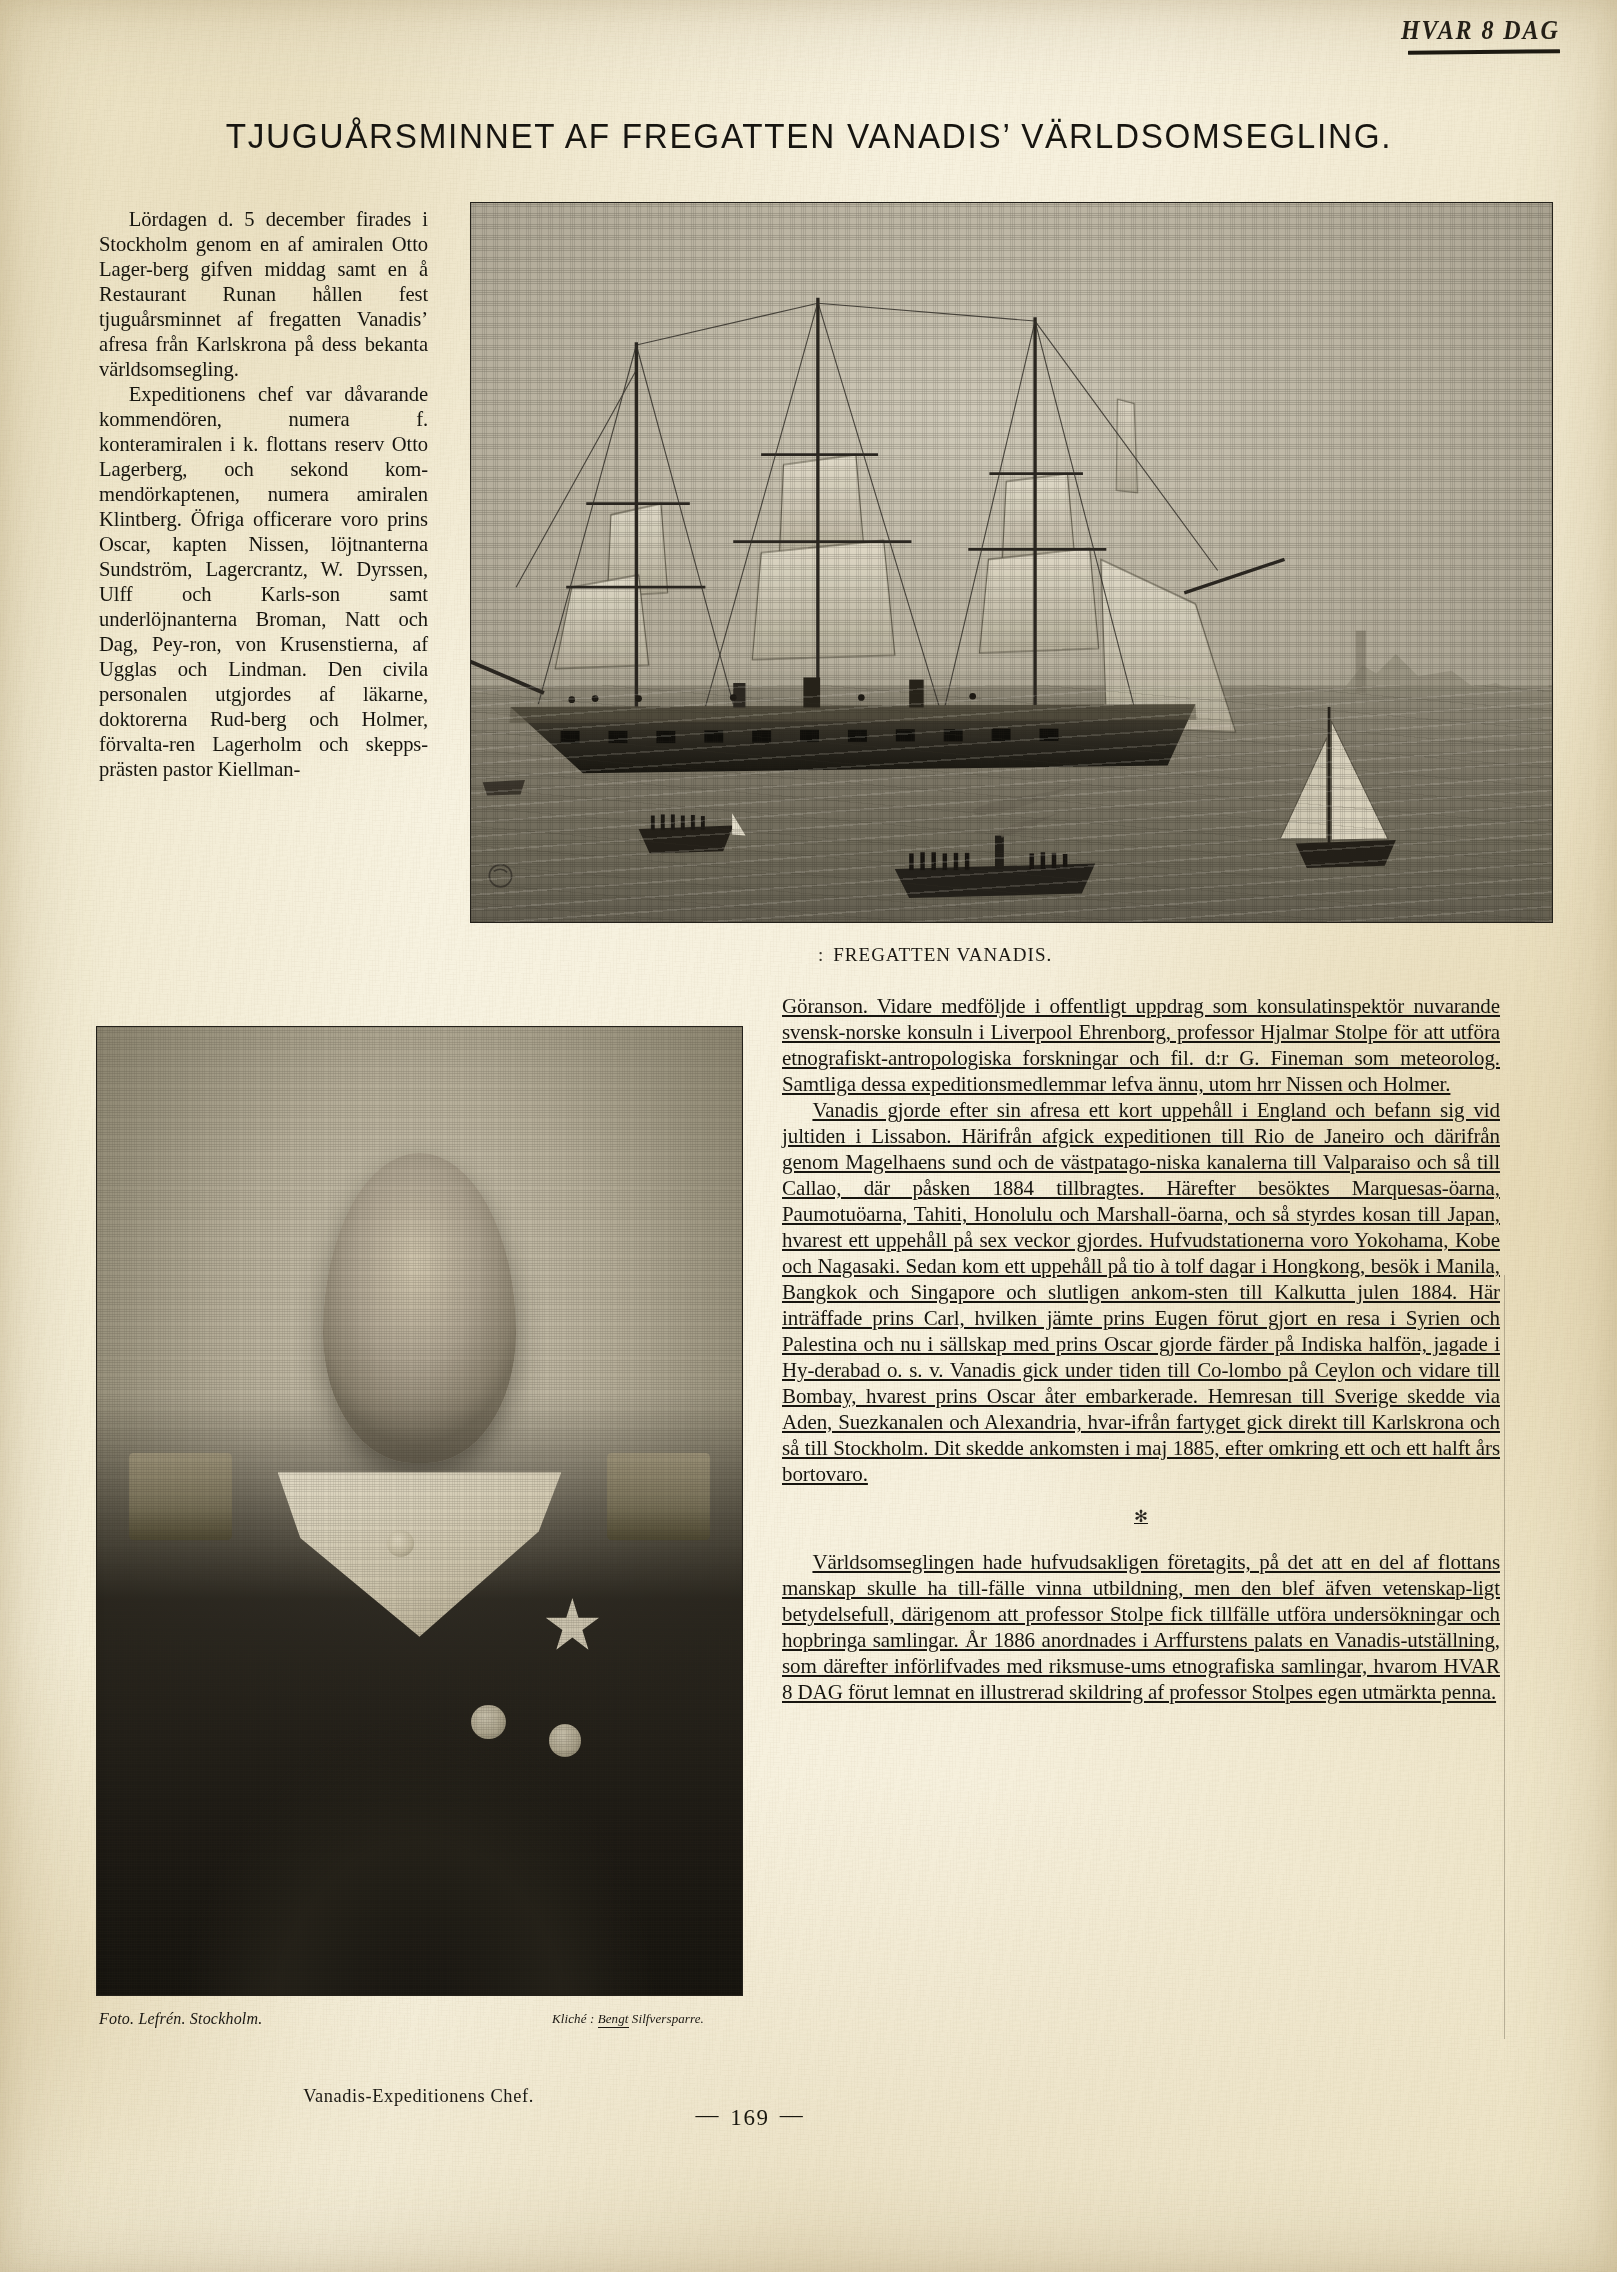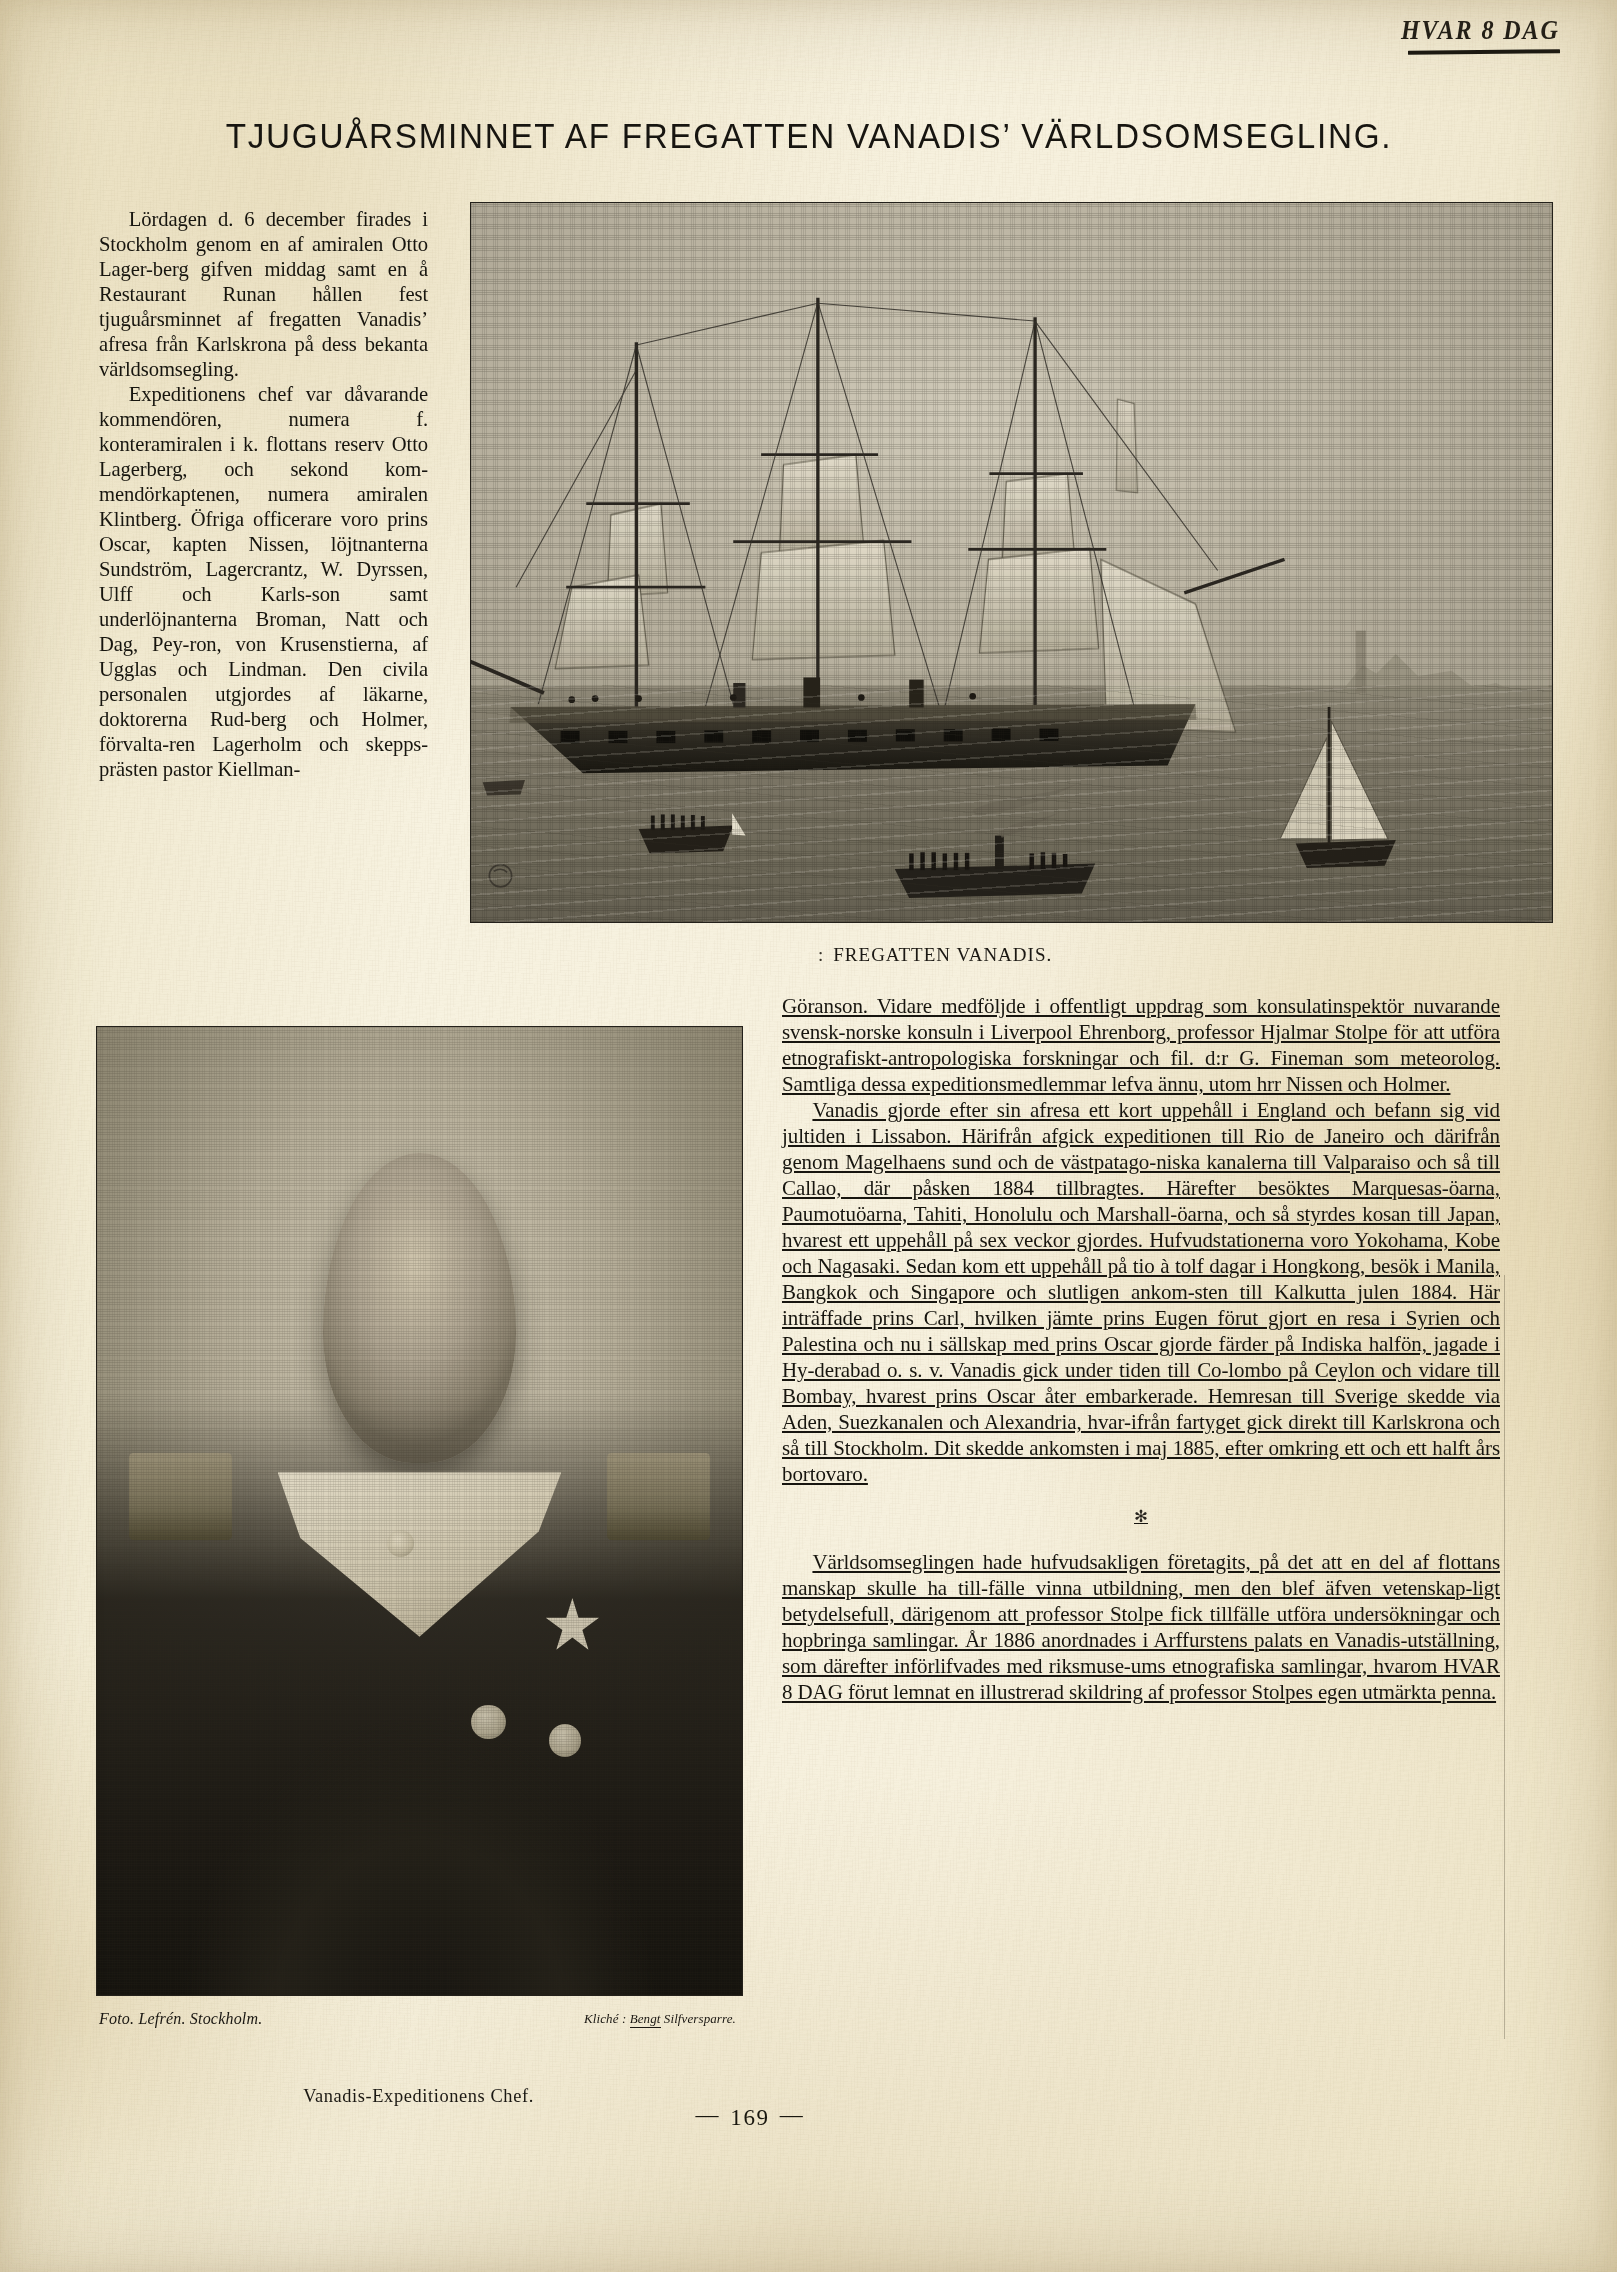--- a/index.html
+++ b/index.html
@@ -293,21 +293,20 @@
     left: 99px;
     top: 2010px;
     font-size: 16px;
     letter-spacing: 0.2px;
   }
   #credit-kliche {
     left: 552px;
     top: 2011px;
     font-size: 13px;
     letter-spacing: 0.1px;
-    margin-left: 32px;
   }
   #credit-kliche .underlined {
     border-bottom: 1.7px solid #1a1712;
     padding-bottom: 0.6px;
   }
 
   
   #folio {
     position: absolute;
     left: 0;
@@ -339,21 +338,21 @@
   <div id="paper-fibers"></div>
 
   <div id="masthead">
     <div class="mh-text">HVAR 8 DAG</div>
     <div class="mh-rule"></div>
   </div>
 
   <div id="headline">TJUGUÅRSMINNET AF FREGATTEN VANADIS’ VÄRLDSOMSEGLING.</div>
 
   <div id="intro-col" class="col-text">
-    <p class="indent">Lördagen d. 6 december firades i Stockholm genom en af amiralen Otto Lager-berg gifven middag samt en å Restaurant Runan hållen fest tjuguårsminnet af fregatten Vanadis’ afresa från Karlskrona på dess bekanta världsomsegling.</p>
+    <p class="indent">Lördagen d. 5 december firades i Stockholm genom en af amiralen Otto Lager-berg gifven middag samt en å Restaurant Runan hållen fest tjuguårsminnet af fregatten Vanadis’ afresa från Karlskrona på dess bekanta världsomsegling.</p>
     <p class="indent">Expeditionens chef var dåvarande kommendören, numera f. konteramiralen i k. flottans reserv Otto Lagerberg, och sekond kom-mendörkaptenen, numera amiralen Klintberg. Öfriga officerare voro prins Oscar, kapten Nissen, löjtnanterna Sundström, Lagercrantz, W. Dyrssen, Ulff och Karls-son samt underlöjnanterna Broman, Natt och Dag, Pey-ron, von Krusenstierna, af Ugglas och Lindman. Den civila personalen utgjordes af läkarne, doktorerna Rud-berg och Holmer, förvalta-ren Lagerholm och skepps-prästen pastor Kiellman-</p>
   </div>
 
   <div id="fig-ship" class="figure-frame">
     <div class="engrave-sky"></div>
     <div class="engrave-sea"></div>
 
     <svg width="1078" height="715" viewBox="0 0 1934 1284" style="position:absolute;inset:0;">
       <defs>
         <linearGradient id="hullg" x1="0" y1="0" x2="0" y2="1">

